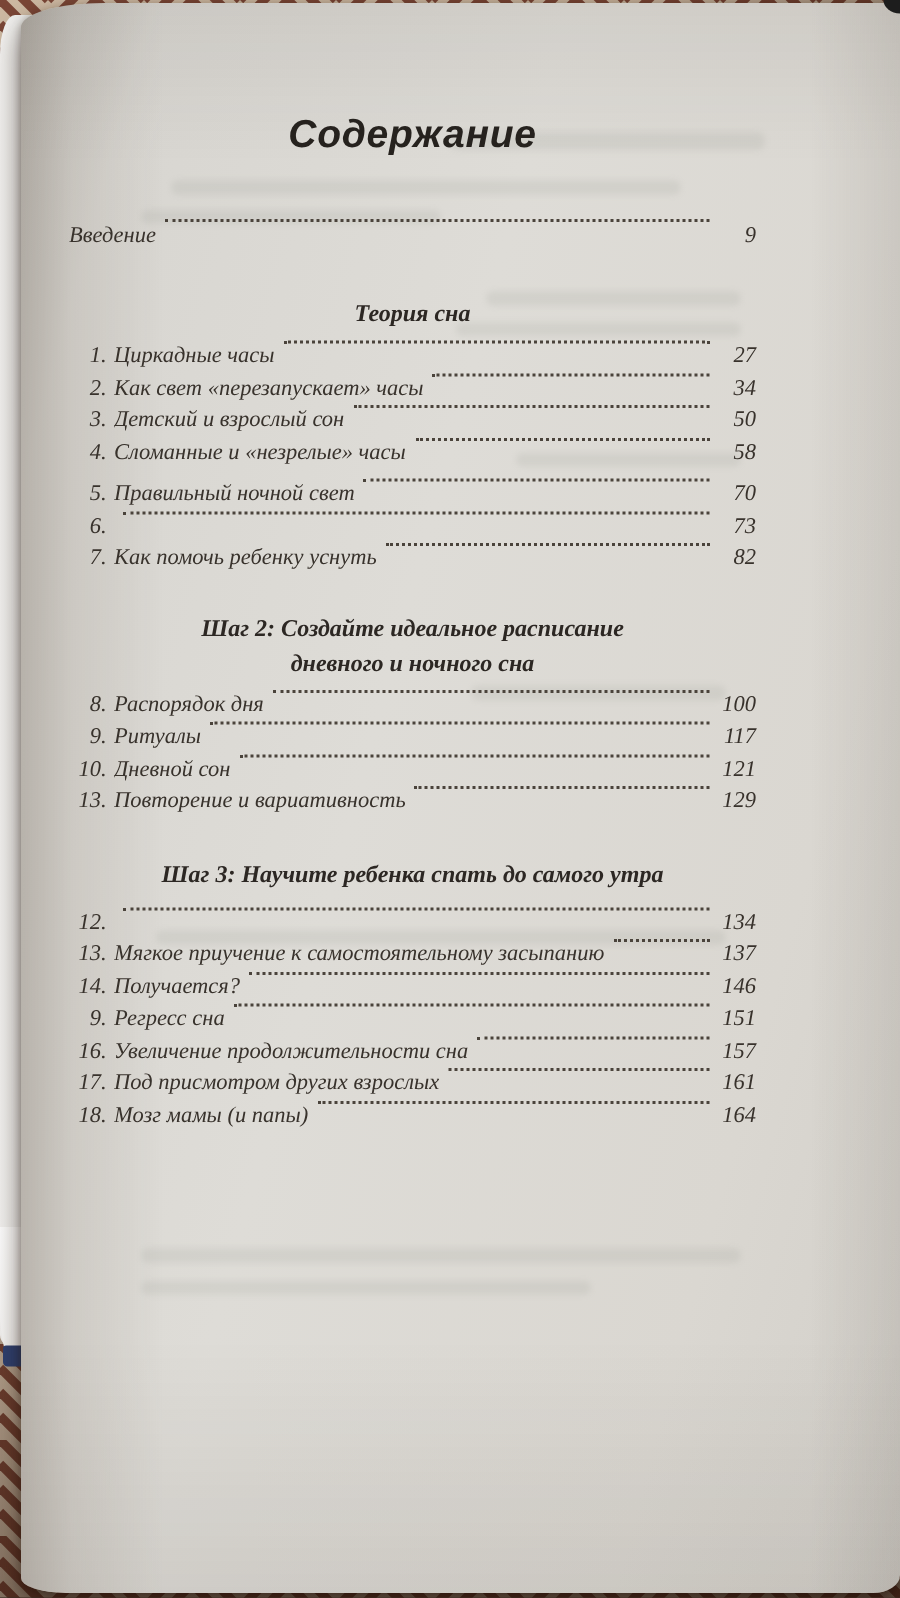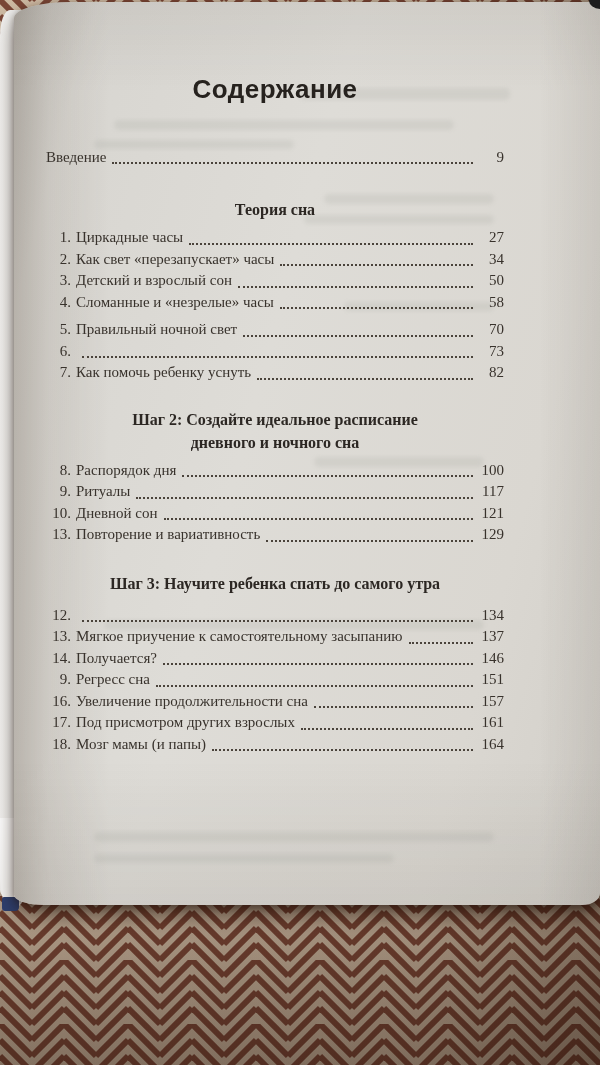--- a/index.html
+++ b/index.html
@@ -28,24 +28,25 @@
     position:absolute;left:2px;top:897px;width:17px;height:14px;z-index:1;
     background:#2e4070;border-radius:2px 2px 4px 3px;
   }
   .corner-dark{
     position:absolute;right:0;top:0;width:11px;height:9px;z-index:3;
     background:#1d1d1d;border-bottom-left-radius:100%;
   }
 
   
   .page{
-    position:absolute;left:14px;top:2px;width:586px;height:903px;z-index:2;
+    position:absolute;left:14px;top:2px;width:586px;height:1060px;z-index:2;
     background:linear-gradient(105deg,#c8c6c1 0%,#d8d6d1 10%,#dedcd7 42%,#dad7d1 78%,#d2cfc9 100%);
     border-radius:56px 0 18px 30px / 16px 0 12px 10px;
     box-shadow:0 10px 20px rgba(32,16,8,0.55), 0 2px 6px rgba(32,16,8,0.35);
+    font-style:italic;
   }
   .page::before{
     content:"";position:absolute;inset:0;pointer-events:none;
     border-radius:inherit;
     background:
       linear-gradient(90deg, rgba(88,74,60,0.26) 0px, rgba(110,96,82,0.12) 34px, rgba(0,0,0,0) 95px),
       linear-gradient(270deg, rgba(70,60,50,0.10) 0px, rgba(0,0,0,0) 60px),
       linear-gradient(180deg, rgba(40,30,20,0.07) 0%, rgba(0,0,0,0) 10%, rgba(0,0,0,0) 84%, rgba(40,30,20,0.08) 100%);
   }
 
@@ -61,21 +62,21 @@
     padding:70px 96px 0 32px;
     color:#38322c;
   }
   .toc-title{
     margin:0;text-align:center;
     font-family:"Liberation Sans", sans-serif;
     font-weight:bold;font-size:26px;line-height:34px;color:#26221e;
     letter-spacing:.5px;
   }
   .toc-row{
-    display:flex;align-items:flex-end;
+    display:flex;
     font-size:15px;line-height:21.5px;white-space:nowrap;
   }
   .toc-row.intro{margin-top:40px;line-height:22px;}
   .num{min-width:25px;text-align:right;padding-right:5px;flex:0 0 auto;}
   .label{flex:0 1 auto;overflow:hidden;}
   .dots{
     flex:1 1 12px;min-width:12px;height:0;
     margin:0 3px 4px 6px;
     border-bottom:2px dotted #4a433b;
   }

